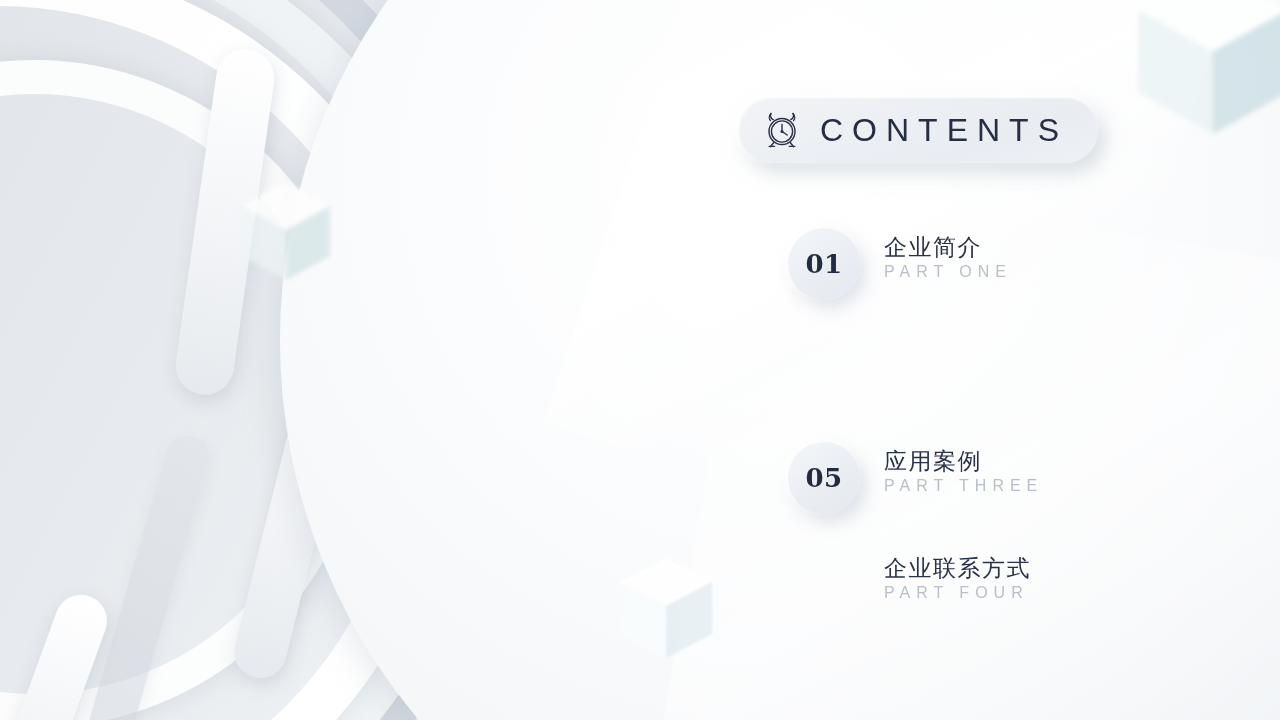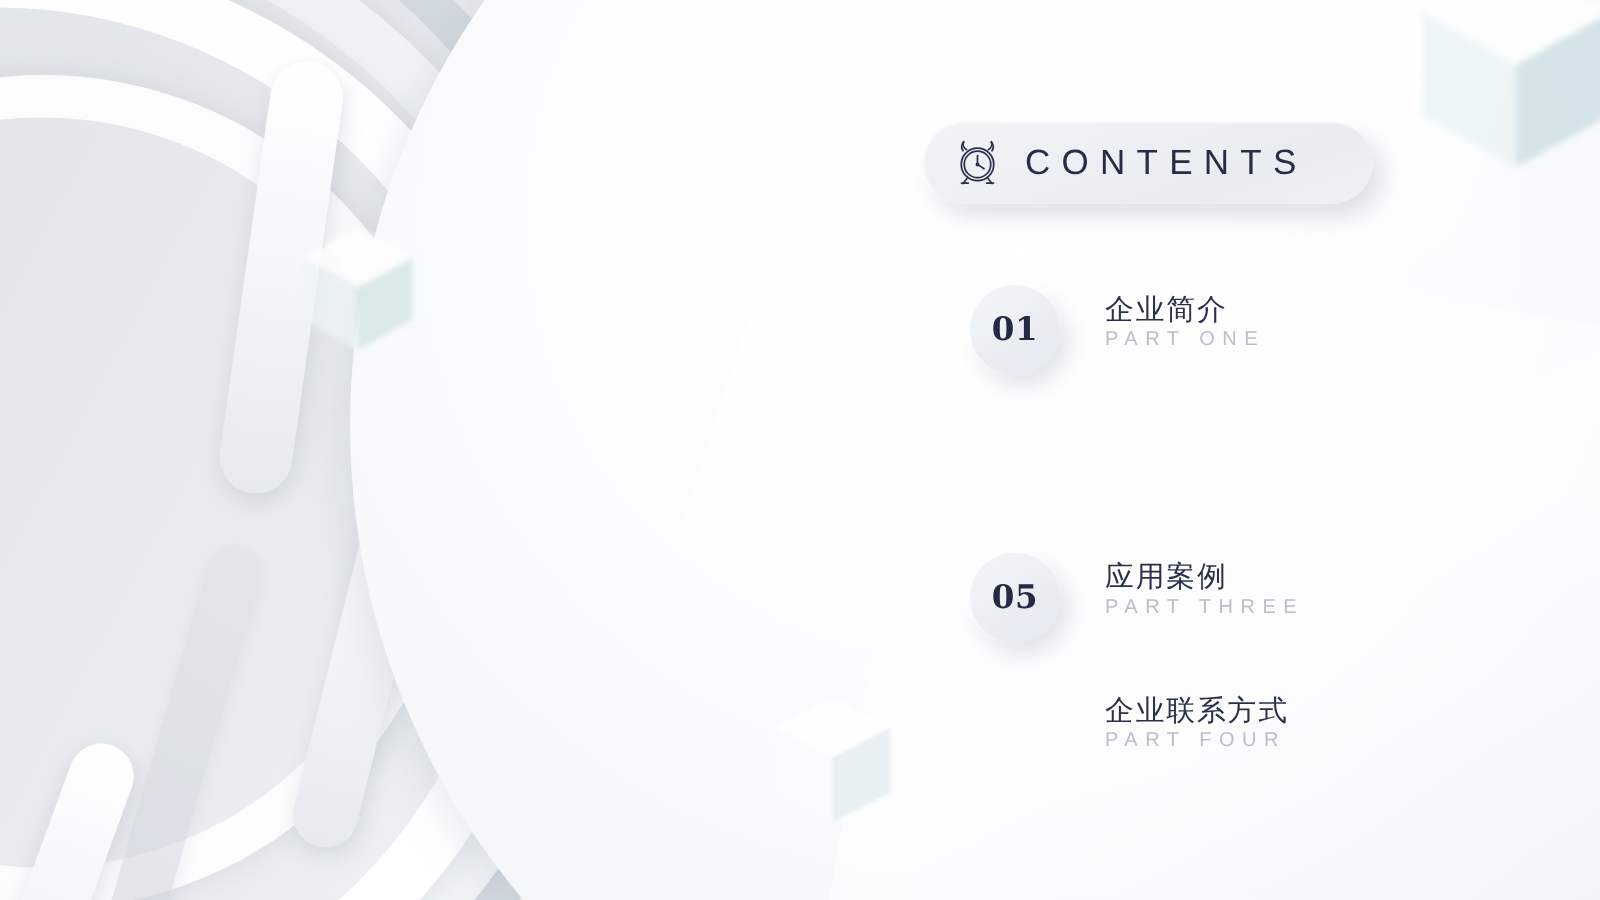--- a/index.html
+++ b/index.html
@@ -87,21 +87,21 @@
   }
 
   .clock-icon {
     width: 44px;
     height: 44px;
     flex: 0 0 44px;
     margin-right: 14px;
   }
 
   .contents-title {
-    font-size: 28px;
+    font-size: 32px;
     letter-spacing: 9px;
     color: #262e45;
     font-weight: 400;
     white-space: nowrap;
     line-height: 1;
     padding-left: 2px;
   }
 
   
   .toc {
@@ -111,21 +111,21 @@
     width: 480px;
   }
 
   .toc-item {
     position: relative;
     height: 107px;
   }
 
   .num-circle {
     position: absolute;
-    left: 4px;
+    left: 16px;
     top: 0;
     width: 72px;
     height: 72px;
     border-radius: 50%;
     background: linear-gradient(145deg, #f4f6f9 0%, #eaeef3 55%, #e4e9f0 100%);
     box-shadow:
       -4px -4px 10px rgba(255,255,255,0.95),
       6px 8px 18px rgba(152,164,180,0.32);
     display: flex;
     align-items: center;

